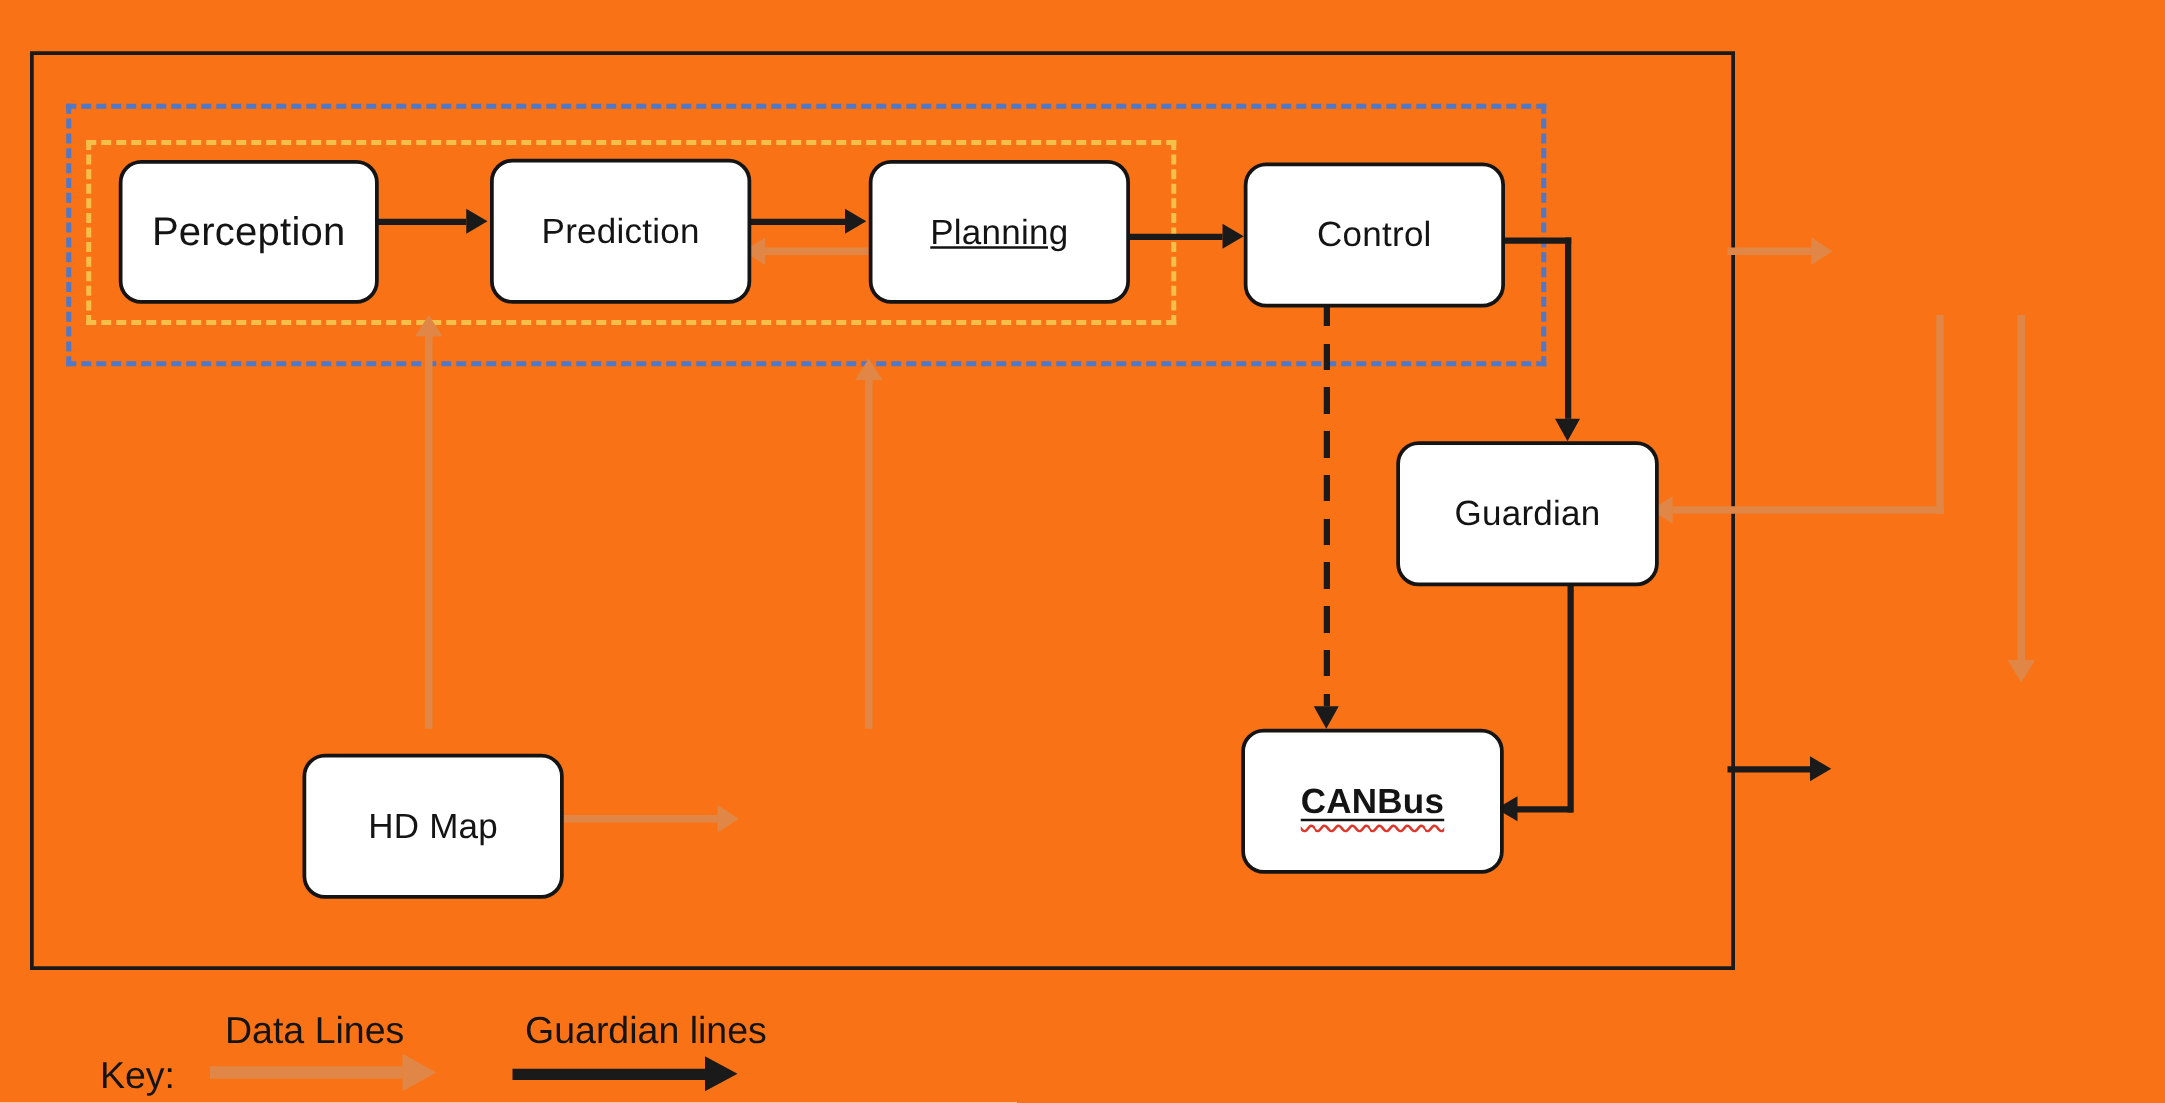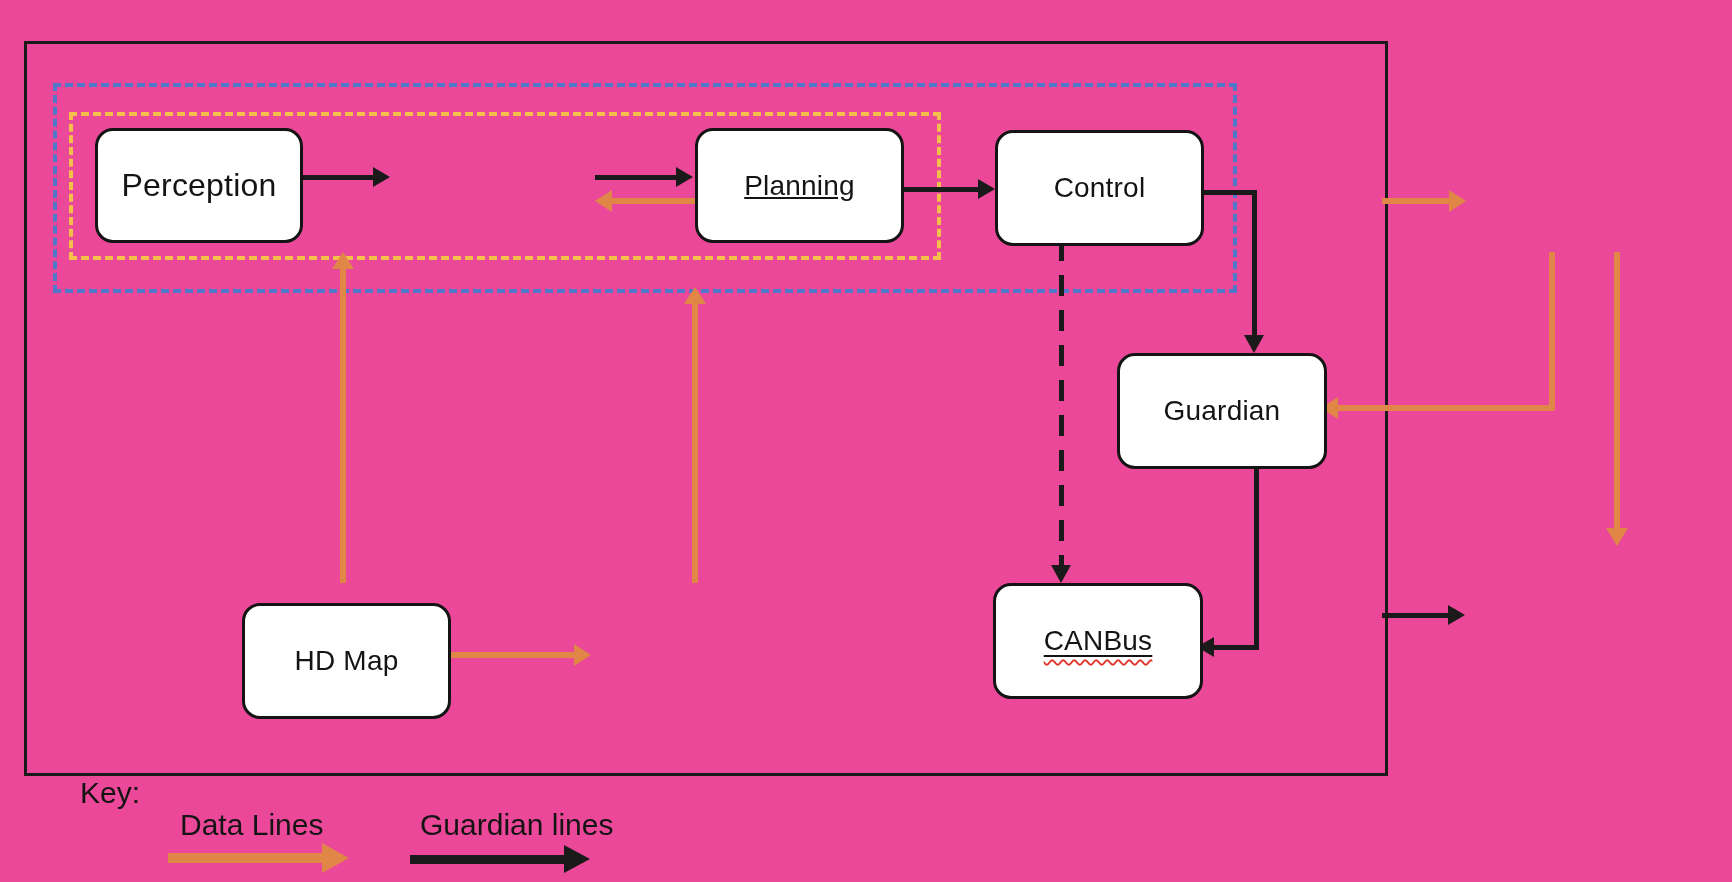--- a/index.html
+++ b/index.html
@@ -1,17 +1,17 @@
 <!DOCTYPE html>
 <html style="--data-line: #E08747; --control-line: #1A1A1A; --inner-group-dash: #F4C04A; --outer-group-dash: #5078C8; --module-border: #141414; --spellcheck-underline: #E0352B;"><head>
 <meta charset="utf-8">
 <style>
   html,body{margin:0;padding:0;background:#ffffff;}
   #canvas{
-    position:relative;width:1732px;height:882px;background:#ec4899;
+    position:relative;width:1732px;height:882px;background:#f97316;
     font-family:"Liberation Sans",sans-serif;color:#141414;overflow:hidden;
   }
   
   .outer-frame{
     position:absolute;border:3px solid var(--control-line);background:transparent;
   }
   .dash-group{position:absolute;border:4px dashed;background:transparent;}
   .dash-blue{border-color:var(--outer-group-dash);}
   .dash-gold{border-color:var(--inner-group-dash);}
   
@@ -19,21 +19,21 @@
     position:absolute;background:#ffffff;border:3px solid var(--module-border);
     border-radius:18px;display:flex;align-items:center;justify-content:center;
     font-size:28px;letter-spacing:.2px;z-index:3;
   }
   .box.thick{border-width:4px;border-radius:22px;}
   .box .lbl{white-space:nowrap;}
   .fs-lg{font-size:32px;}
   
   .u-wavy{text-decoration-line:underline;text-decoration-style:wavy;
           text-decoration-color:var(--spellcheck-underline);
-          text-decoration-thickness:2px;text-underline-offset:9px;}
+          text-decoration-thickness:2px;text-underline-offset:9px;font-weight:bold;}
   .u-solid{text-decoration-line:underline;text-decoration-style:solid;
            text-decoration-color:var(--module-border);
            text-decoration-thickness:2px;text-underline-offset:5px;}
   
   .seg{position:absolute;z-index:1;}
   .h-c{height:5px;background:var(--control-line);}
   .v-c{width:5px;background:var(--control-line);}
   .h-d{height:6px;background:var(--data-line);}
   .v-d{width:6px;background:var(--data-line);}
   .v-c-dash{width:5px;background:repeating-linear-gradient(180deg,
@@ -56,20 +56,23 @@
 <body>
 
 <div id="canvas">
 
   <div class="outer-frame" style="left:24px;top:41px;width:1358px;height:729px;"></div>
   <div class="dash-group dash-blue" style="left:53px;top:83px;width:1176px;height:202px;"></div>
   <div class="dash-group dash-gold" style="left:69px;top:112px;width:864px;height:140px;"></div>
 
   <div class="box" style="left:95px;top:128px;width:202px;height:109px;">
     <span class="lbl fs-lg">Perception</span>
+  </div>
+  <div class="box" style="left:392px;top:127px;width:203px;height:110px;">
+    <span class="lbl">Prediction</span>
   </div>
   <div class="box" style="left:695px;top:128px;width:203px;height:109px;text-decoration:underline;">
     <span class="lbl">Planning</span>
   </div>
   <div class="box" style="left:1117px;top:353px;width:204px;height:110px;">
     <span class="lbl">Guardian</span>
   </div>
   <div class="box" style="left:995px;top:130px;width:203px;height:110px;">
     <span class="lbl">Control</span>
   </div>
@@ -135,21 +138,21 @@
     <div class="seg v-d" style="left:1549px;top:252px;height:159px;"></div>
     <div class="seg h-d" style="left:1338px;top:405px;width:217px;"></div>
     <div class="head hl-d" style="left:1321px;top:397px;"></div>
   </div>
   <div>
     <div class="seg v-d" style="left:1614px;top:252px;height:278px;"></div>
     <div class="head hd-d" style="left:1606px;top:528px;"></div>
   </div>
 
   <div>
-    <span class="legend-text" style="left:80px;top:776px;">Key:</span>
+    <span class="legend-text" style="left:80px;top:844px;">Key:</span>
     <span class="legend-text" style="left:180px;top:808px;">Data Lines</span>
     <div class="seg h-d" style="left:168px;top:853px;width:154px;height:10px;"></div>
     <div class="head hr-d-lg" style="left:322px;top:843px;"></div>
     <span class="legend-text" style="left:420px;top:808px;">Guardian lines</span>
     <div class="seg h-c" style="left:410px;top:855px;width:154px;height:9px;"></div>
     <div class="head hr-c-lg" style="left:564px;top:845px;"></div>
   </div>
 
 </div>
 

